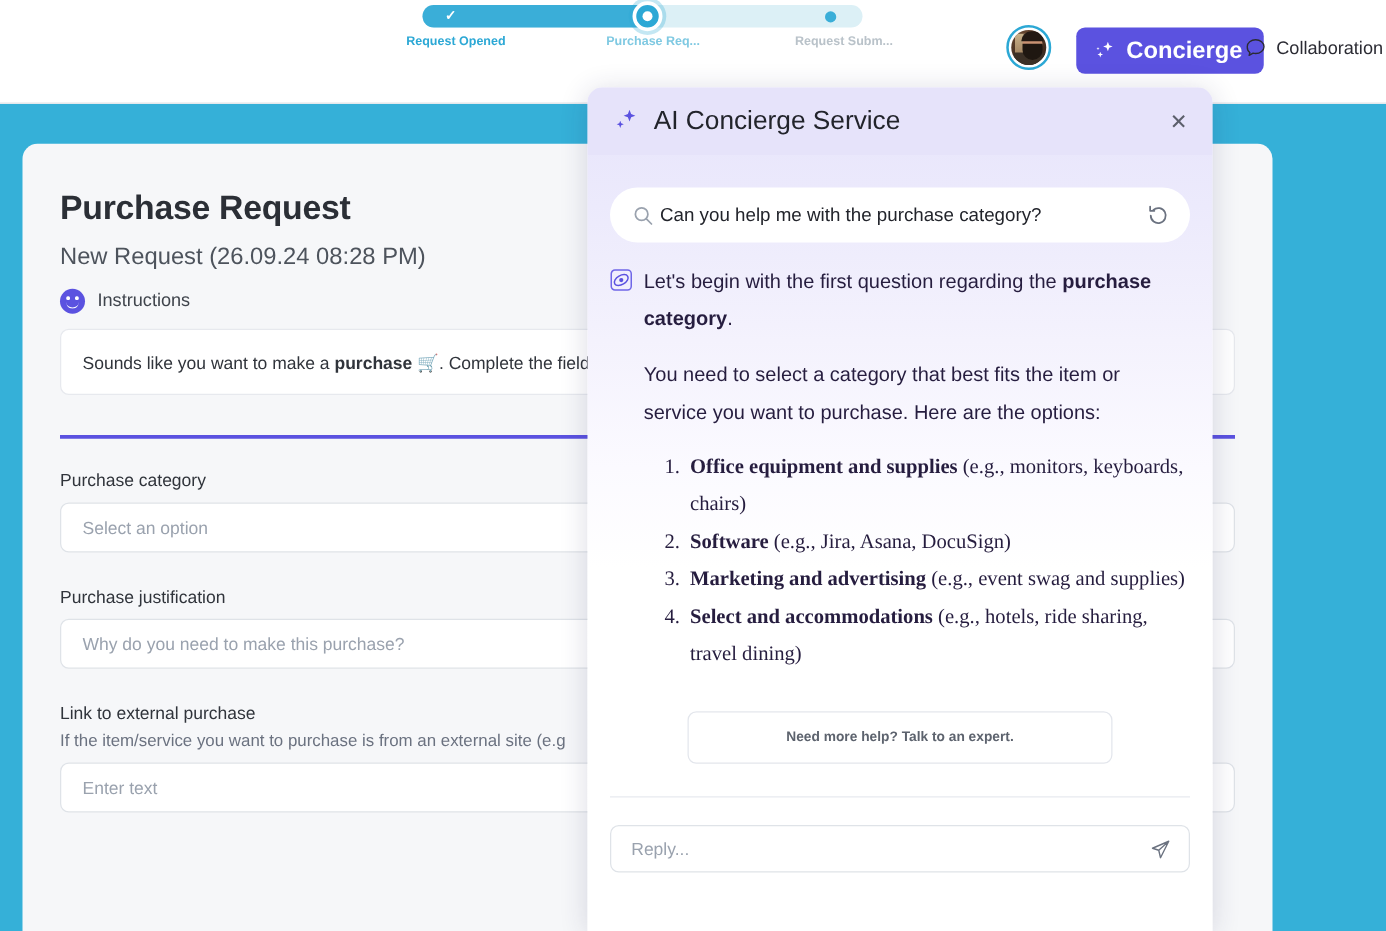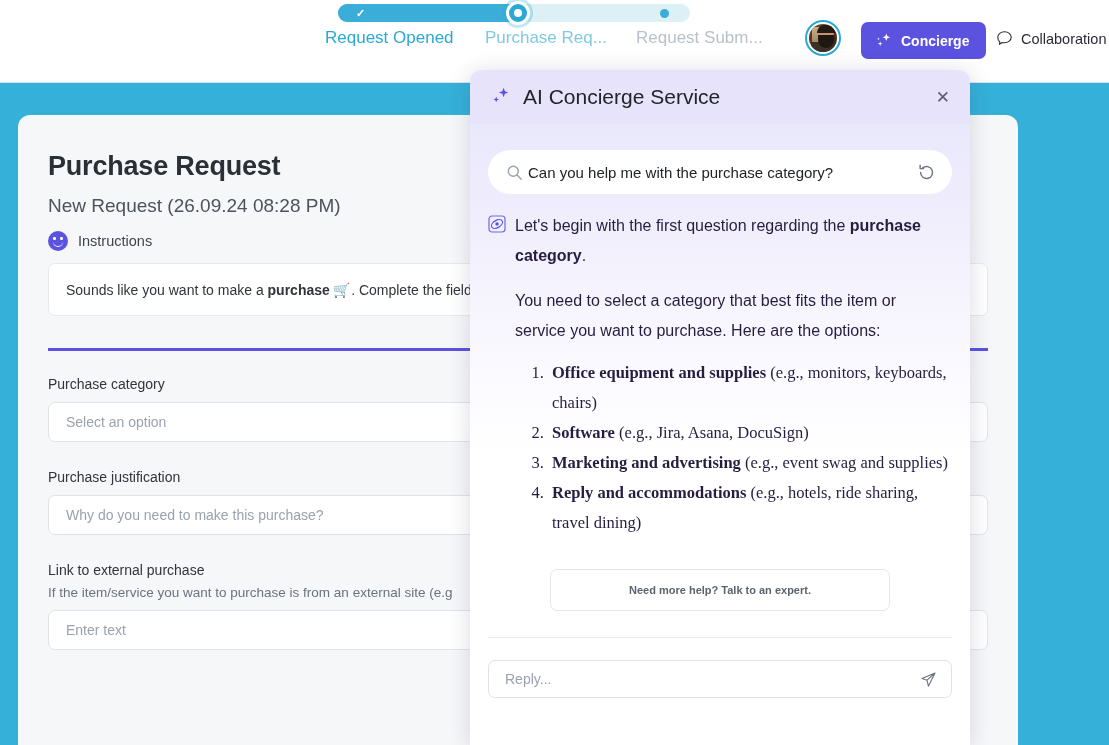--- a/index.html
+++ b/index.html
@@ -87,22 +87,22 @@
     border-radius: 50%;
     background: #3aaed8;
   }
   .steplabels {
     position: relative;
     width: 352px; height: 20px;
     margin-top: 6px;
   }
   .steplabel {
     position: absolute;
-    font-size: 17px;
-    font-weight: normal;
+    font-size: 10px;
+    font-weight: bold;
     white-space: nowrap;
   }
   .steplabel.done { left: -13px; color: #2ca8d5; }
   .steplabel.current { left: 147px; color: #7fc9e2; }
   .steplabel.future { left: 298px; color: #b9c2c9; }
 
   
   .avatar {
     position: absolute;
     left: 805px; top: 20px;
@@ -156,21 +156,21 @@
     height: 37px;
     padding: 0 17px 0 14px;
     border-radius: 7px;
     background: #5b52e0;
     color: #ffffff;
     border: none;
     display: flex;
     align-items: center;
     gap: 8px;
     font-family: inherit;
-    font-size: 14px;
+    font-size: 19px;
     font-weight: bold;
     cursor: pointer;
   }
   .spark-icon { display: block; }
 
   
   .collab {
     position: absolute;
     left: 996px; top: 30px;
     display: flex;
@@ -570,21 +570,21 @@
             <ellipse cx="9" cy="9" rx="6" ry="3.6" fill="none" stroke="#5b52e0" stroke-width="1.2" transform="rotate(-30 9 9)"></ellipse>
             <circle cx="9" cy="9" r="1.7" fill="#5b52e0"></circle>
           </svg>
           <div class="ans-p"><span>Let's begin with the first question regarding the </span><b>purchase category</b><span>.</span></div>
         </div>
         <div class="ans-p second">You need to select a category that best fits the item or service you want to purchase. Here are the options:</div>
         <ol class="ans-list">
           <li><b>Office equipment and supplies</b><span> (e.g., monitors, keyboards, chairs)</span></li>
           <li><b>Software</b><span> (e.g., Jira, Asana, DocuSign)</span></li>
           <li><b>Marketing and advertising</b><span> (e.g., event swag and supplies)</span></li>
-          <li><b>Reply and accommodations</b><span> (e.g., hotels, ride sharing, travel dining)</span></li>
+          <li><b>Select and accommodations</b><span> (e.g., hotels, ride sharing, travel dining)</span></li>
 
         </ol>
       </div>
       <div class="cp-fade"></div>
     </div>
 
     <div class="cp-expert-wrap">
       <button class="cp-expert">Need more help? Talk to an expert.</button>
     </div>
 

